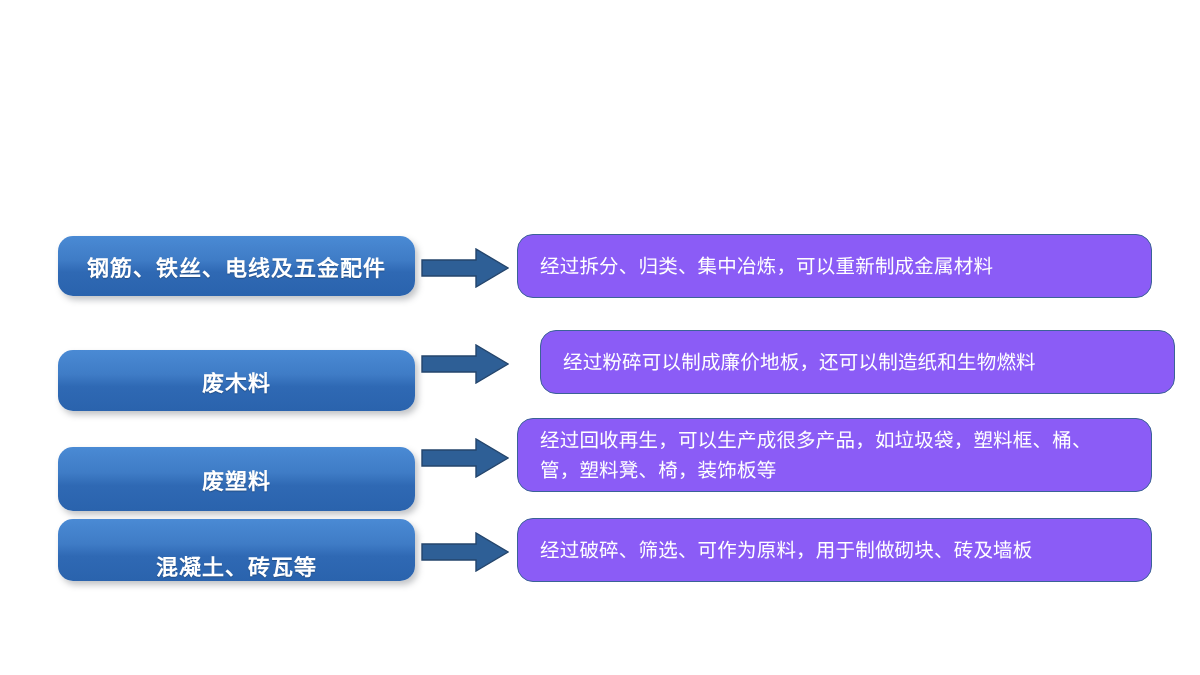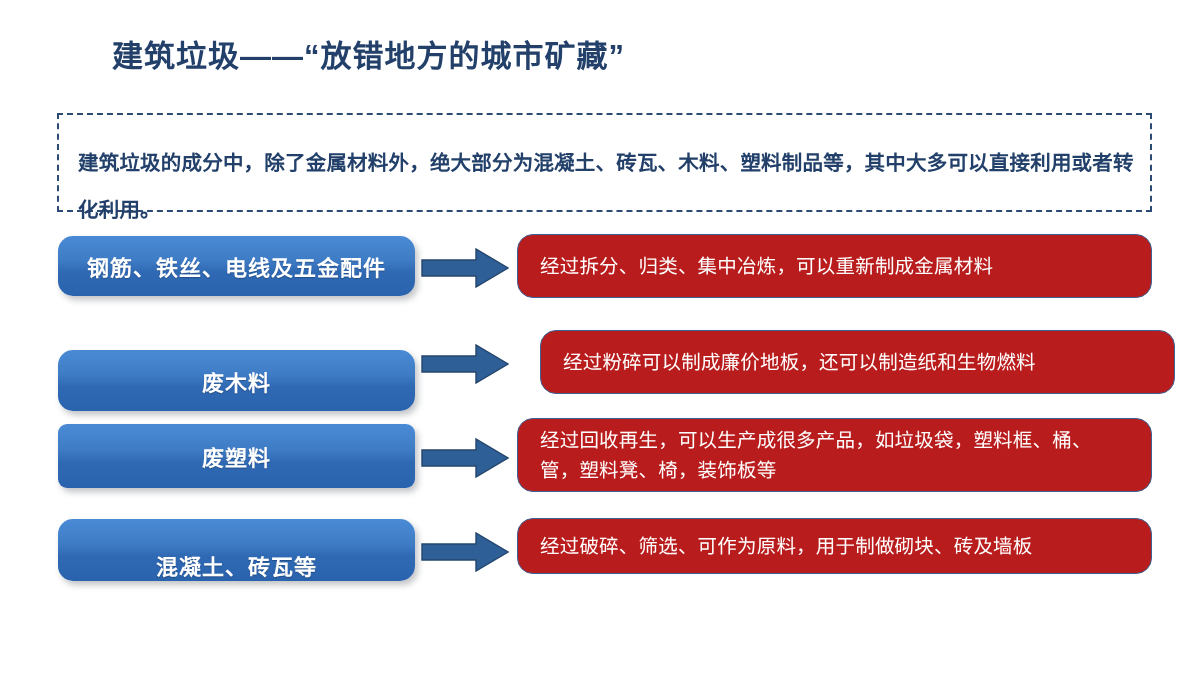--- a/index.html
+++ b/index.html
@@ -103,44 +103,40 @@
     width: 88px;
   }
   .arrow svg { display: block; }
 
   
   .desc {
     position: absolute;
     left: 517px;
     width: 635px;
     border-radius: 16px;
-    background: #b91c1c;
+    background: #8b5cf6;
     border: 1.5px solid #3b6396;
     box-sizing: border-box;
     display: flex;
     align-items: center;
     padding: 0 22px;
   }
   .desc-text {
     color: #ffffff;
     font-size: 19.5px;
     line-height: 30px;
     letter-spacing: 0.2px;
   }
 </style>
 </head>
 <body>
 
 <div class="slide">
 
-  <div class="title">建筑垃圾——“放错地方的城市矿藏”</div>
 
-  <div class="intro-box">
-    <div class="intro-text">建筑垃圾的成分中，除了金属材料外，绝大部分为混凝土、砖瓦、木料、塑料制品等，其中大多可以直接利用或者转化利用。</div>
-  </div>
 
   <div class="rows" id="rows-container">
       <div class="row" style="top: 0px;">
     <div class="pill" style="top:236px;height:60px;">
       <span class="pill-label">钢筋、铁丝、电线及五金配件</span>
     </div>
     <div class="arrow" style="top:248px;">
           <svg width="88" height="40" viewBox="0 0 88 40">
   <polygon points="1,12 55,12 55,1 87,20 55,39 55,28 1,28" fill="#2e5f96" stroke="#24456c" stroke-width="1.4" stroke-linejoin="miter"></polygon>
 </svg>
@@ -156,40 +152,40 @@
     <div class="arrow" style="top:344px;">
           <svg width="88" height="40" viewBox="0 0 88 40">
   <polygon points="1,12 55,12 55,1 87,20 55,39 55,28 1,28" fill="#2e5f96" stroke="#24456c" stroke-width="1.4" stroke-linejoin="miter"></polygon>
 </svg>
         </div>
     <div class="desc" style="top:330px;height:64px;margin-left:23px;">
       <span class="desc-text">经过粉碎可以制成廉价地板，还可以制造纸和生物燃料</span>
     </div>
       </div>
       <div class="row" style="top: 0px;">
-    <div class="pill" style="top:424px;height:64px;border-radius:9px;">
+    <div class="pill" style="top:447px;height:64px;">
       <span class="pill-label">废塑料</span>
     </div>
     <div class="arrow" style="top:438px;">
           <svg width="88" height="40" viewBox="0 0 88 40">
   <polygon points="1,12 55,12 55,1 87,20 55,39 55,28 1,28" fill="#2e5f96" stroke="#24456c" stroke-width="1.4" stroke-linejoin="miter"></polygon>
 </svg>
         </div>
     <div class="desc" style="top:418px;height:74px;">
       <span class="desc-text">经过回收再生，可以生产成很多产品，如垃圾袋，塑料框、桶、管，塑料凳、椅，装饰板等</span>
     </div>
       </div>
       <div class="row" style="top: 0px;">
     <div class="pill" style="top:519px;height:62px;align-items:flex-end;">
       <span class="pill-label">混凝土、砖瓦等</span>
     </div>
     <div class="arrow" style="top:532px;">
           <svg width="88" height="40" viewBox="0 0 88 40">
   <polygon points="1,12 55,12 55,1 87,20 55,39 55,28 1,28" fill="#2e5f96" stroke="#24456c" stroke-width="1.4" stroke-linejoin="miter"></polygon>
 </svg>
         </div>
-    <div class="desc" style="top:518px;height:56px;text-align:right;">
+    <div class="desc" style="top:518px;height:64px;text-align:right;">
       <span class="desc-text">经过破碎、筛选、可作为原料，用于制做砌块、砖及墙板</span>
     </div>
       </div>
     </div>
 
 </div>
 
 </body></html>

